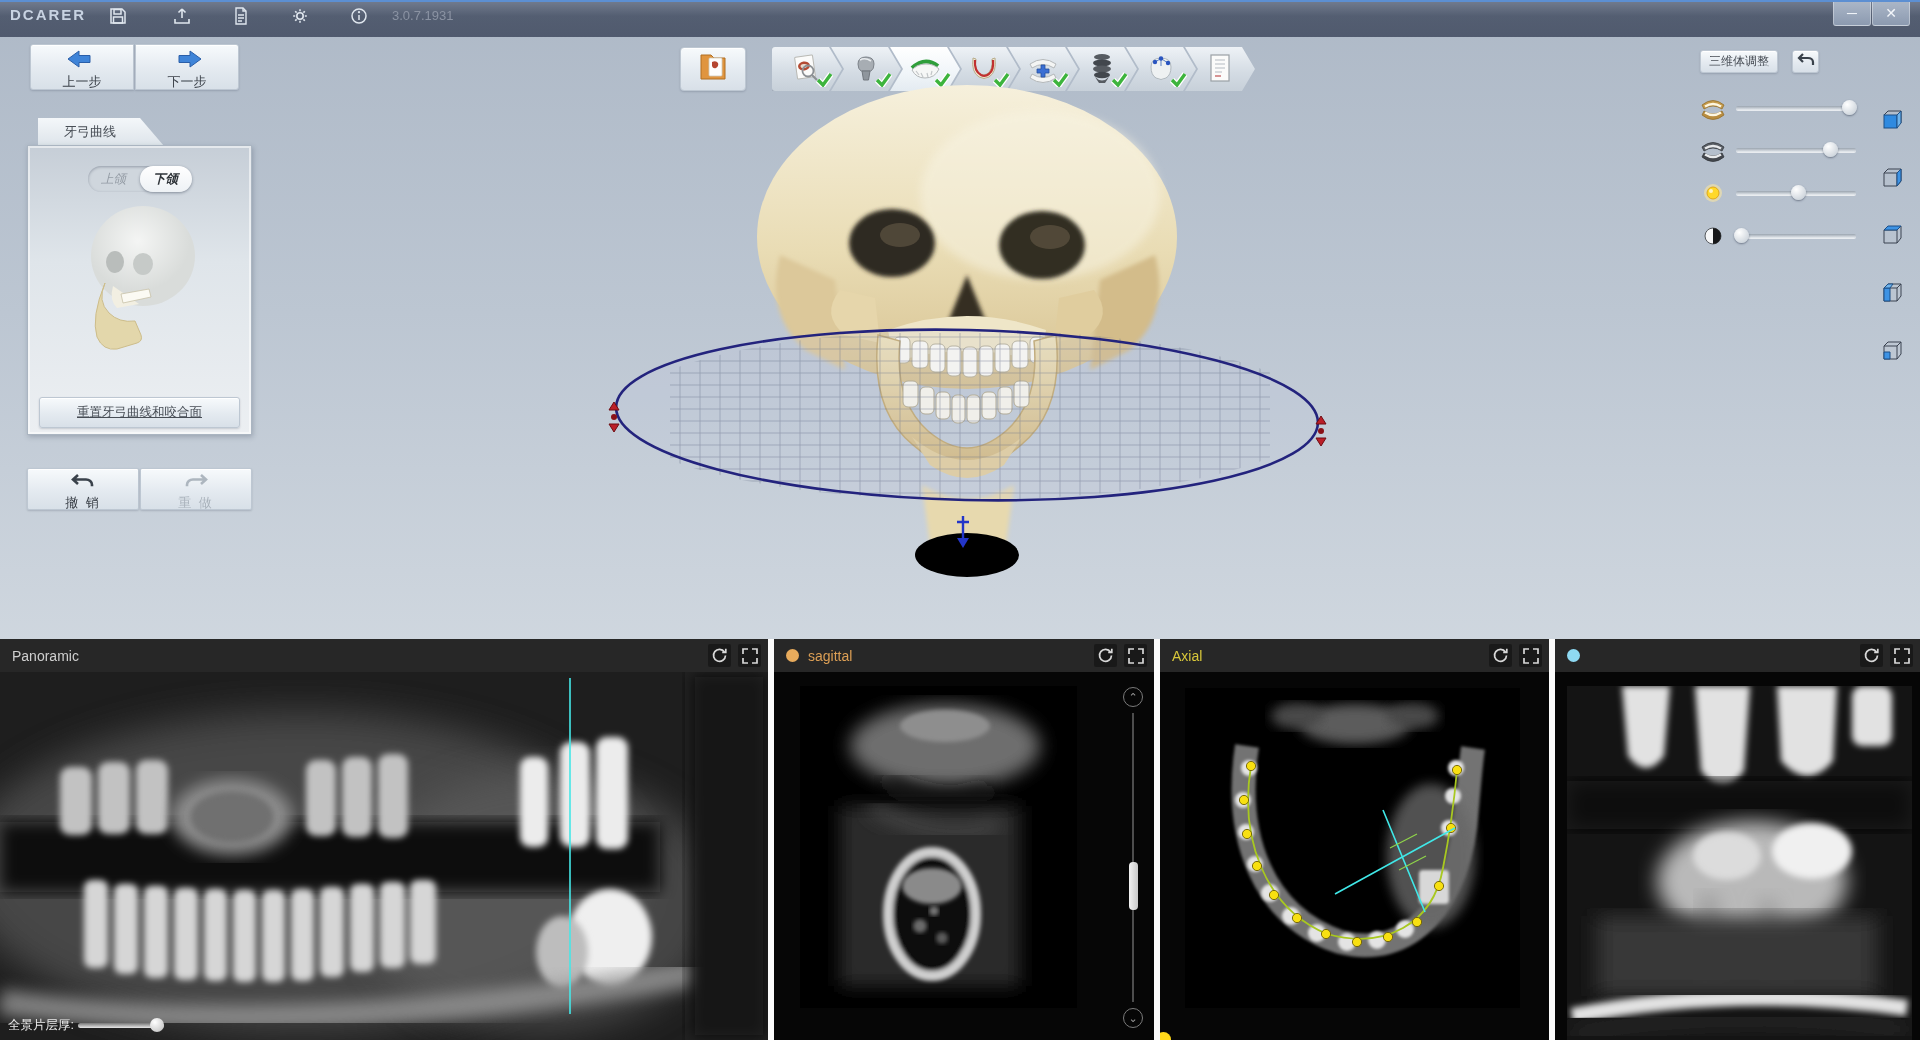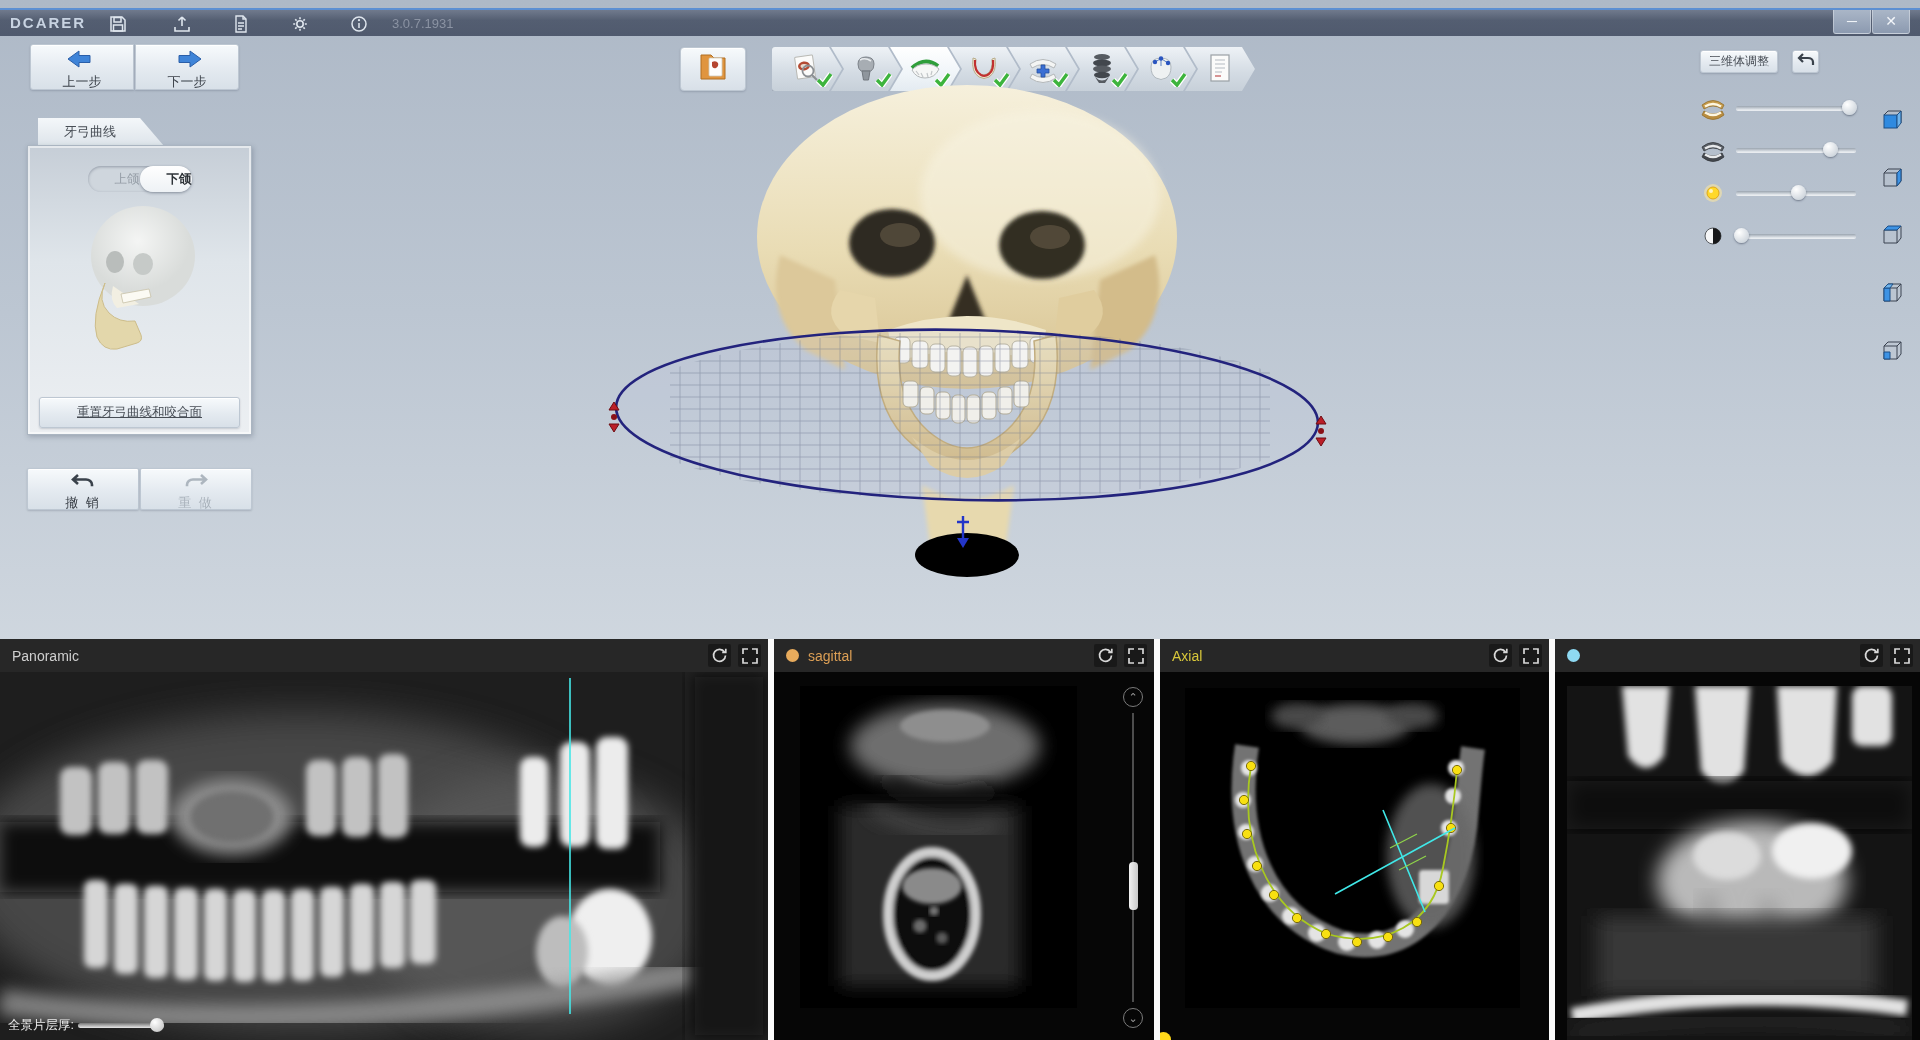--- a/index.html
+++ b/index.html
@@ -1,21 +1,21 @@
 <!DOCTYPE html>
 <html><head>
 <meta charset="utf-8">
 <style>
   html,body{margin:0;padding:0;background:#222;}
   *{box-sizing:border-box;font-family:"Liberation Sans",sans-serif;}
   #stage{position:relative;width:1920px;height:1040px;overflow:hidden;
     background:linear-gradient(180deg,#aeb9c7 0%,#bcc6d2 30%,#d4dbe2 70%,#e6eaef 100%);}
 
   
-  .titlebar{position:absolute;left:0;top:8px;width:1920px;height:28px;
+  .titlebar{position:absolute;left:0;top:0;width:1920px;height:37px;
     background:linear-gradient(180deg,#707a8d 0%,#55607467 40%,#505a6e 100%),linear-gradient(#58627500,#515b6e);
     background-color:#545e71;border-top:2px solid #5c8fd2;}
   .logo{position:absolute;left:10px;top:4px;font-size:15px;font-weight:bold;letter-spacing:2px;color:#c8d3e2;}
   .tb-icon{position:absolute;top:4px;width:20px;height:20px;cursor:pointer;}
   .tb-version{position:absolute;left:392px;top:6px;font-size:13px;color:#8b93a3;}
   .winbtn{position:absolute;top:0;width:38px;height:24px;border-radius:0 0 3px 3px;
     background:linear-gradient(180deg,#aab6c7,#8c9ab0);border:1px solid rgba(255,255,255,.35);border-top:none;
     color:#f3f6fa;text-align:center;line-height:22px;font-size:14px;cursor:pointer;}
   .winbtn.min{left:1833px;} .winbtn.close{left:1872px;}
 
@@ -33,21 +33,21 @@
   
   .arch-tab{position:absolute;left:38px;top:118px;width:126px;height:28px;
     background:linear-gradient(180deg,#f4f7fa,#dde4ea);
     clip-path:polygon(0 0,calc(100% - 24px) 0,100% 100%,0 100%);
     font-size:13px;color:#474d55;line-height:28px;padding-left:26px;cursor:pointer;}
   .arch-body{position:absolute;left:27px;top:145px;width:225px;height:290px;
     background:linear-gradient(180deg,#c6ced7 0%,#dfe5ea 40%,#eceff2 100%);
     border:1px solid #aab5c1;box-shadow:inset 0 0 0 2px rgba(255,255,255,.55),1px 2px 5px rgba(40,50,70,.25);}
   .jaw-toggle{position:absolute;left:50%;transform:translateX(-50%);top:20px;width:104px;height:26px;
     background:#cfd6dd;border-radius:13px;box-shadow:inset 0 1px 3px rgba(60,70,90,.4);display:flex;}
-  .jaw-opt{flex:1;text-align:right;line-height:26px;font-size:12.5px;color:#949ca5;cursor:pointer;}
+  .jaw-opt{flex:1;text-align:center;line-height:26px;font-size:12.5px;color:#949ca5;cursor:pointer;font-style:italic;}
   .jaw-opt.sel{background:linear-gradient(180deg,#ffffff,#eef2f5);border-radius:13px;
     box-shadow:0 1px 3px rgba(40,50,70,.45);color:#2e3338;font-weight:bold;}
   .skull-thumb{position:absolute;left:50%;transform:translateX(-50%);top:52px;}
   .reset-btn{position:absolute;left:11px;top:251px;width:201px;height:31px;
     font-size:12.5px;color:#474d55;text-align:center;line-height:29px;text-decoration:underline;}
   .ur-btn{position:absolute;top:468px;width:112px;height:42px;text-align:center;padding-top:3px;border-radius:2px;}
   .ur-btn .lbl{display:block;font-size:13px;color:#363c44;letter-spacing:2px;}
   .ur-btn.undo{left:27px;} .ur-btn.redo{left:140px;}
   .ur-btn.redo .lbl{color:#a9b2bb;}
 

